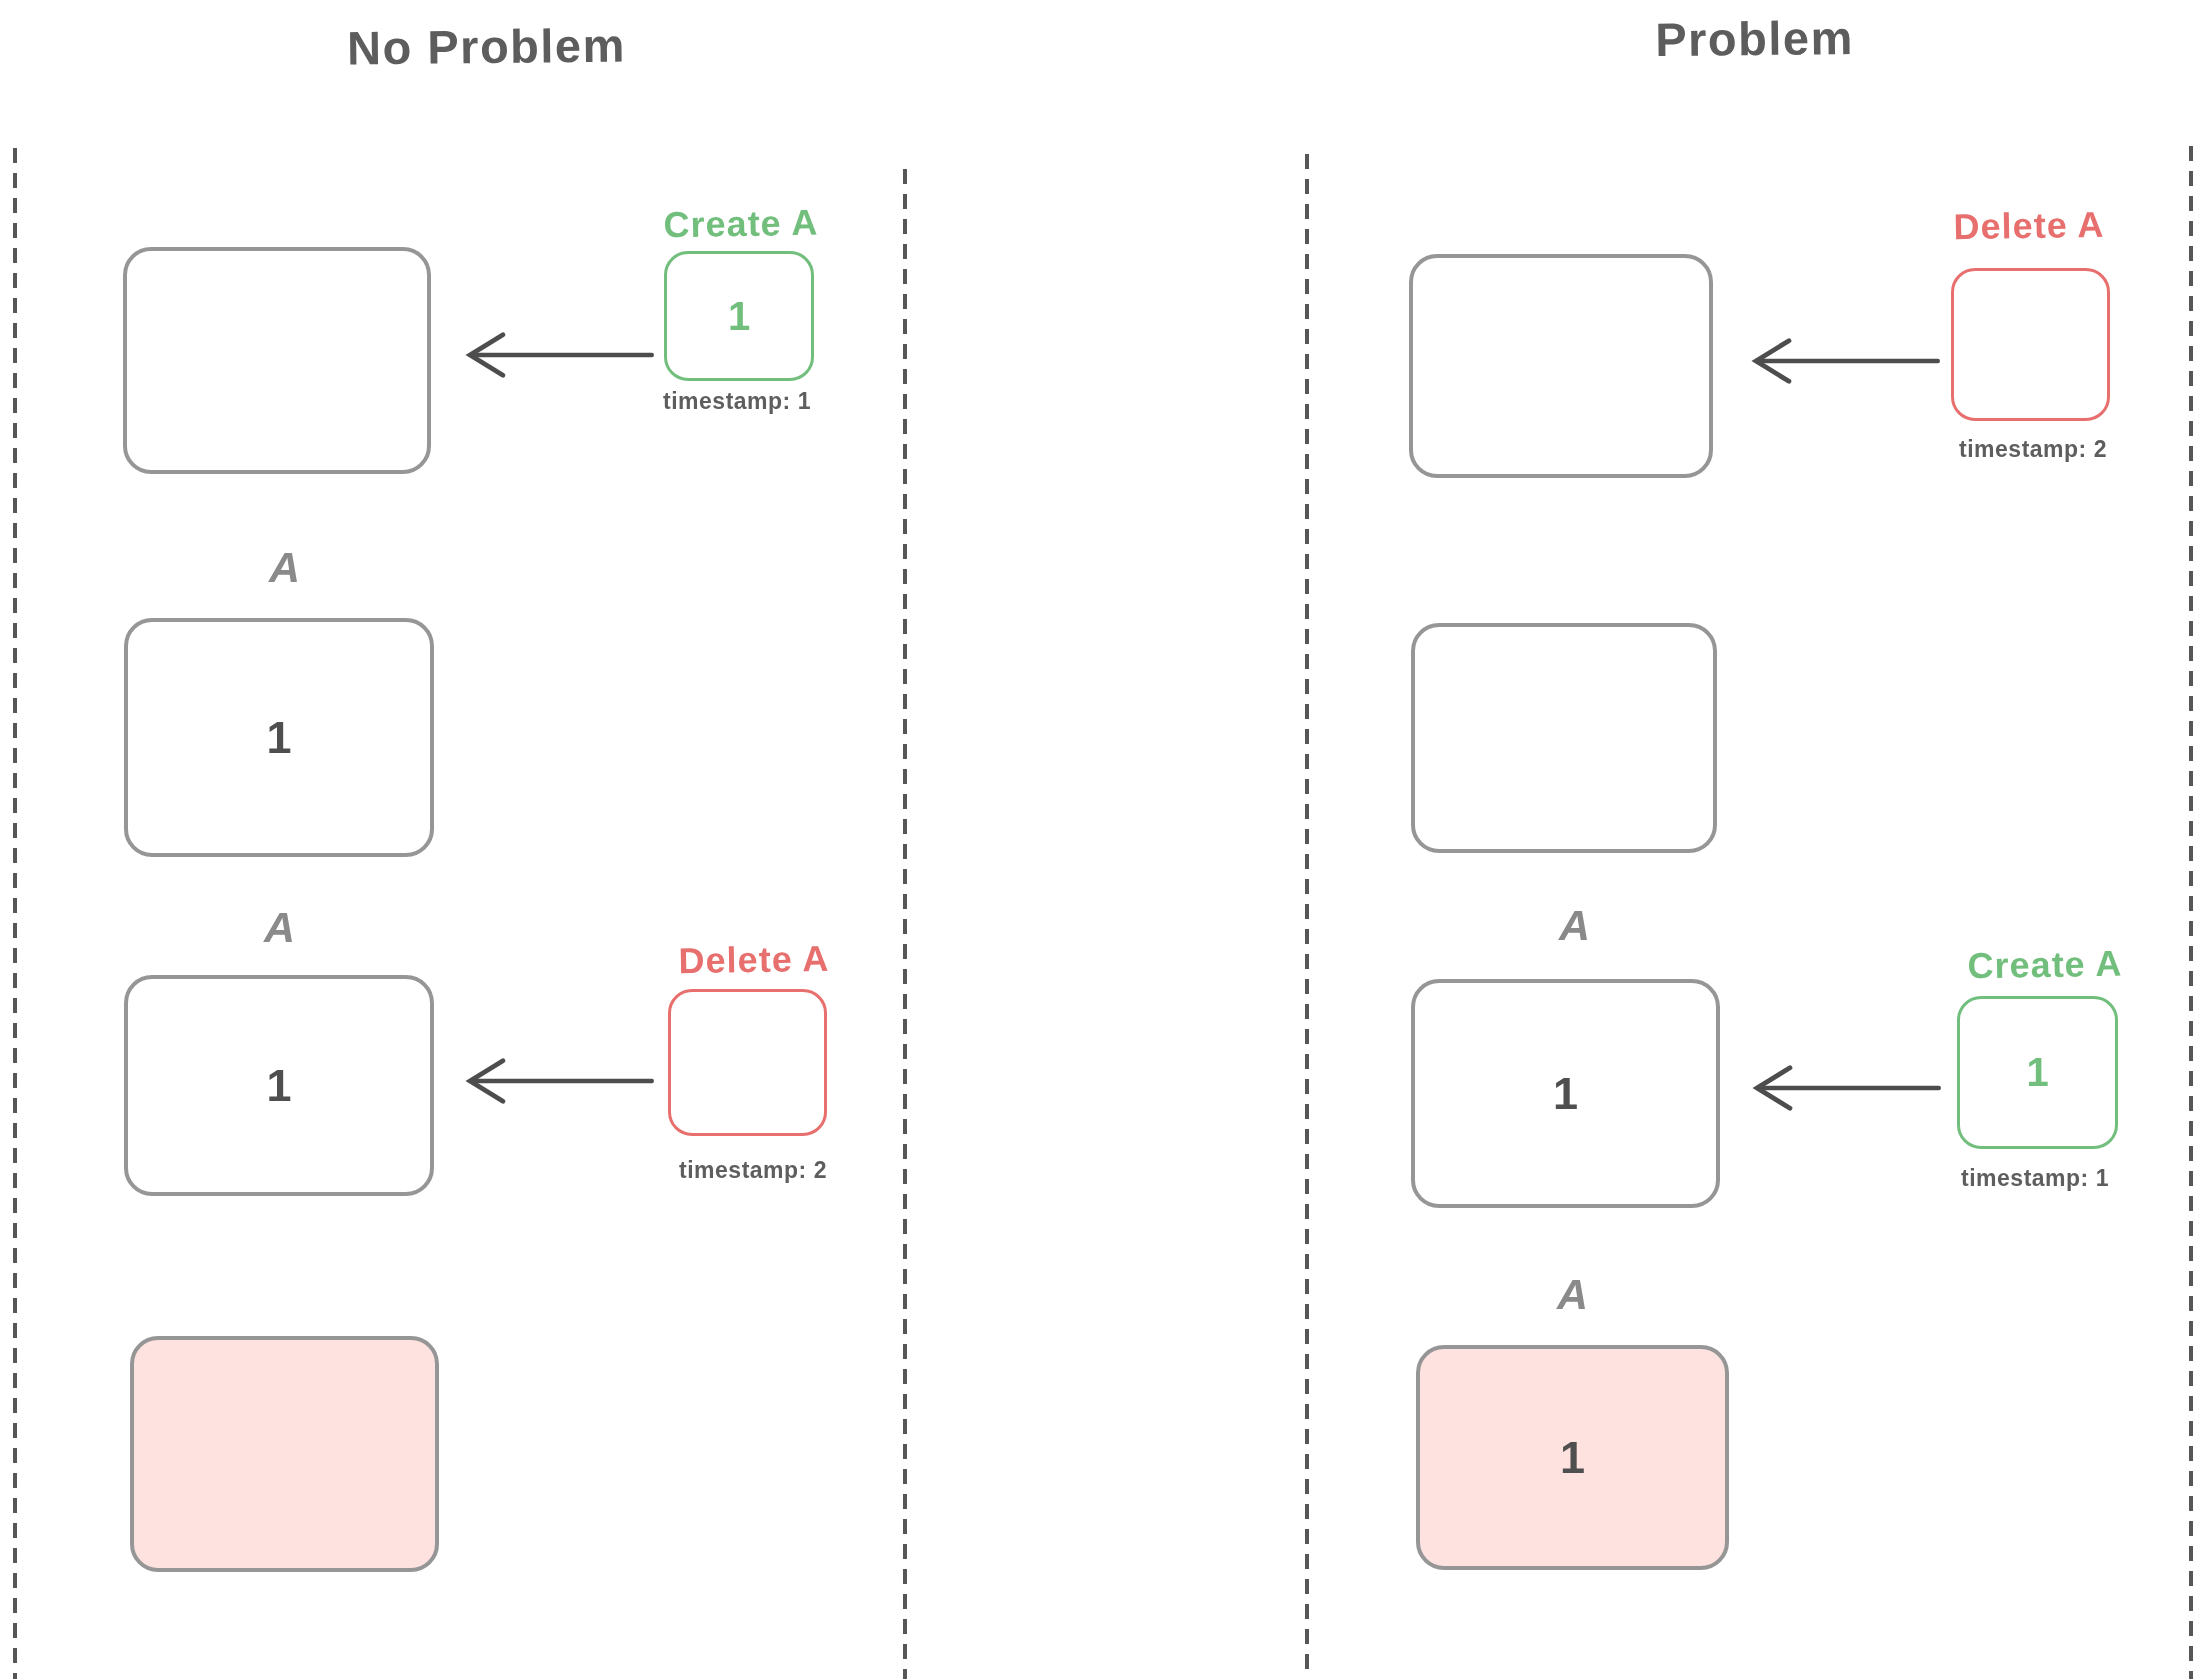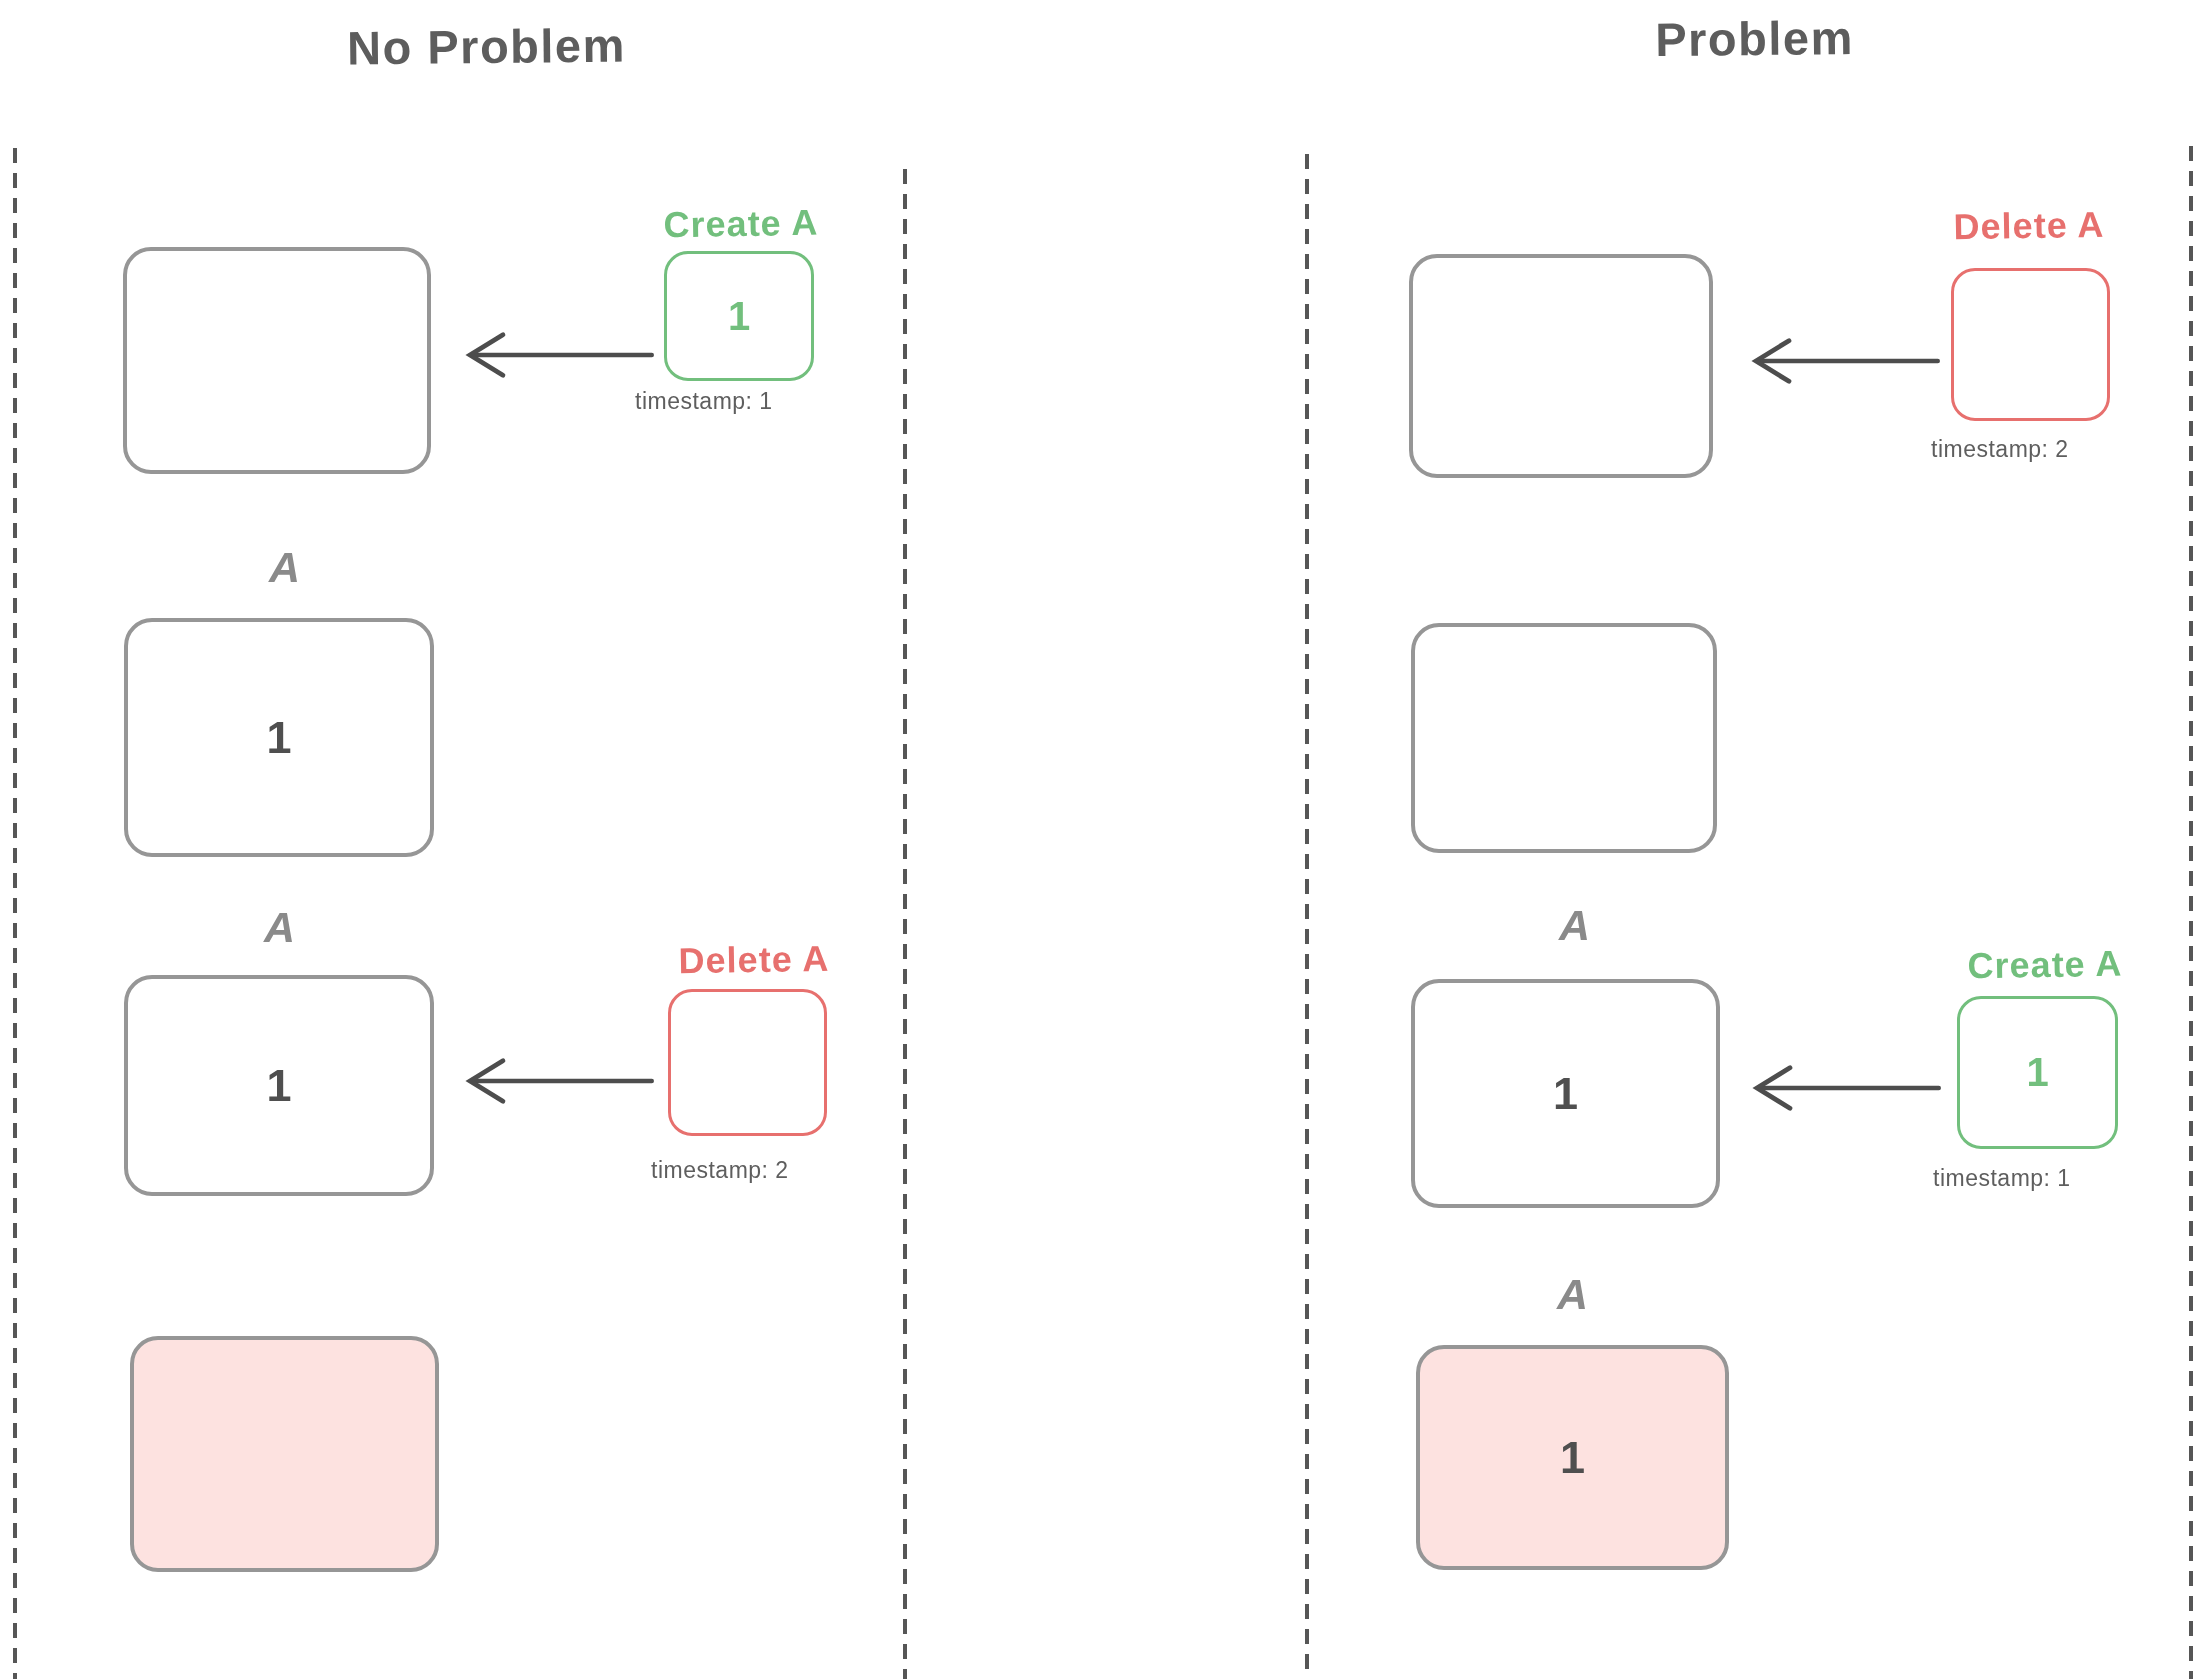--- a/index.html
+++ b/index.html
@@ -58,22 +58,23 @@
     font-size:36px;
     font-weight:bold;
     letter-spacing:1px;
     transform:rotate(-1deg);
   }
   .oplabel.green{ color:var(--green); }
   .oplabel.red{ color:var(--red); }
   .timestamp{
     position:absolute;
     width:204px;
+    text-align:center;
     font-size:23px;
-    font-weight:normal;
+    font-weight:bold;
     color:var(--timestamp-gray);
     letter-spacing:0.5px;
   }
   .entity-label{
     position:absolute;
     width:97px;
     text-align:center;
     font-size:43px;
     font-style:italic;
     font-weight:bold;

